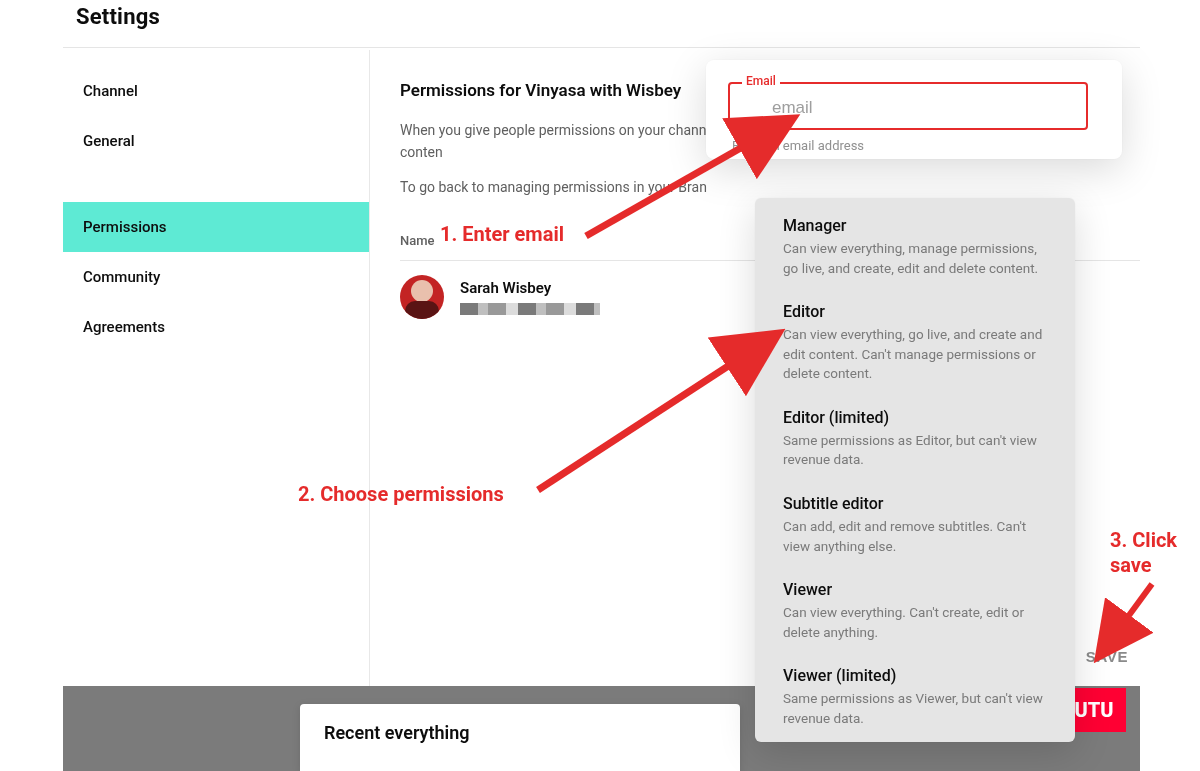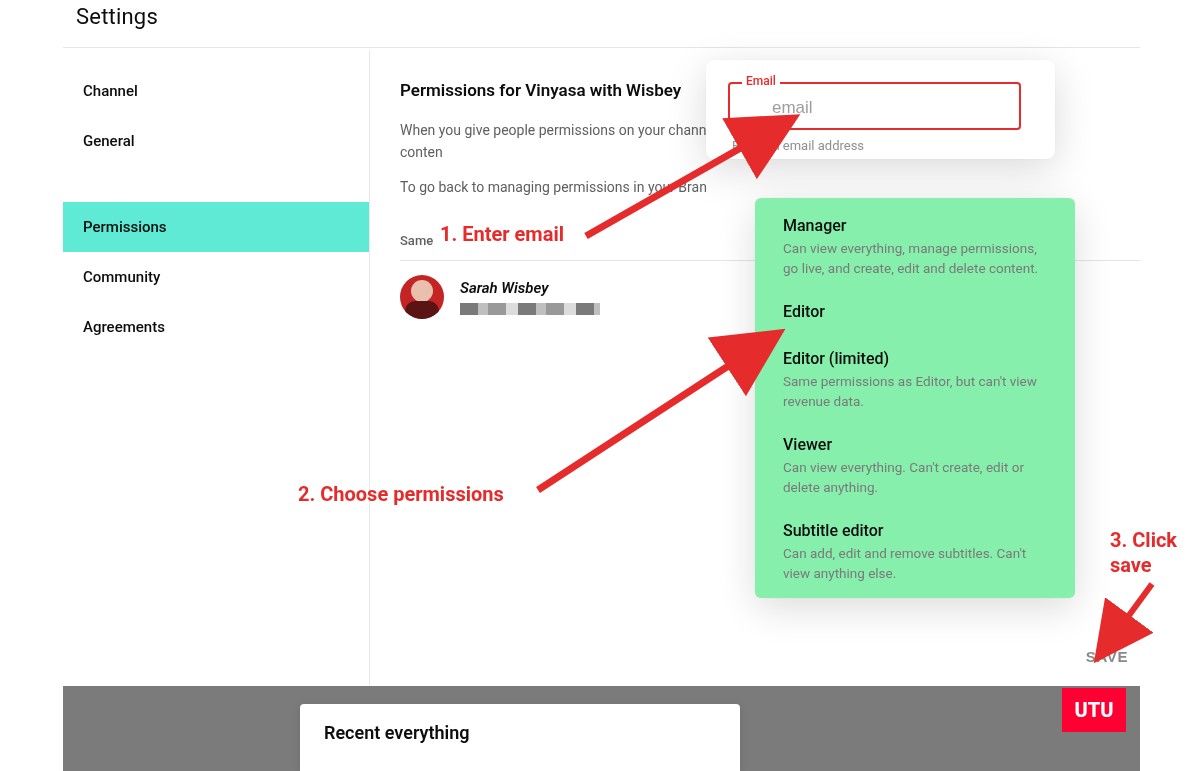--- a/index.html
+++ b/index.html
@@ -7,21 +7,21 @@
       font-family: Roboto, "Helvetica Neue", Arial, sans-serif;
       background: #fff;
       color: #0d0d0d;
       width: 1200px;
       height: 771px;
       overflow: hidden;
       position: relative;
     }
     .page-title {
       font-size: 22px;
-      font-weight: 400;
+      font-weight: 700;
       padding: 4px 0 18px 76px;
       letter-spacing: 0.2px;
     }
     .divider {
       height: 1px;
       background: #e5e5e5;
       margin: 0 60px 0 63px;
     }
     .layout {
       display: flex;
@@ -102,41 +102,40 @@
       content:"";
       position:absolute;
       width:34px;height:22px;border-radius:10px 10px 0 0;
       background:#5a1414;
       top:26px;left:5px;
     }
     .user-block .name {
       font-size: 15px;
       font-weight: 600;
       color: #0d0d0d;
-      font-style: italic;
     }
     .user-block .redacted {
       margin-top: 6px;
       height: 12px;
       width: 140px;
       background: repeating-linear-gradient(
         90deg,
         #7a7a7a 0 18px,
         #bfbfbf 18px 28px,
         #999 28px 46px,
         #dcdcdc 46px 58px
       );
     }
 
     
     .modal {
       position: absolute;
       left: 706px;
       top: 60px;
-      width: 349px;
+      width: 416px;
       background: #fff;
       border-radius: 8px;
       box-shadow: 0 10px 40px rgba(0,0,0,0.15), 0 0 0 1px rgba(0,0,0,0.01);
       padding: 22px 34px 6px 22px;
       z-index: 20;
     }
     .email-field-wrap {
       position: relative;
       border: 2px solid #e62b2b;
       border-radius: 4px;
@@ -166,21 +165,21 @@
       font-size: 13px;
       color: #909090;
       margin: 8px 0 0 4px;
     }
 
     .roles {
       position: absolute;
       left: 755px;
       top: 198px;
       width: 320px;
-      background: #86efac;
+      background: #e5e5e5;
       border-radius: 6px;
       box-shadow: 0 10px 38px rgba(0,0,0,0.14), 0 0 0 1px rgba(0,0,0,0.01);
       z-index: 22;
       padding: 6px 0 2px 0;
     }
     .role {
       padding: 12px 22px 12px 28px;
       cursor: pointer;
     }
     .role-title {
@@ -279,21 +278,21 @@
     <div class="sidebar-item">Community</div>
     <div class="sidebar-item">Agreements</div>
   </div>
 
   <div class="content">
     <div class="content-title">Permissions for Vinyasa with Wisbey</div>
     <div class="content-desc">When you give people permissions on your channel, actions. They can also view private or hidden conten</div>
     <div class="content-desc">To go back to managing permissions in your Bran</div>
 
     <div class="thead">
-      <div class="th">Same</div>
+      <div class="th">Name</div>
     </div>
 
     <div class="row">
       <div class="avatar"></div>
       <div class="user-block">
         <div class="name">Sarah Wisbey</div>
         <div class="redacted"></div>
       </div>
     </div>
   </div>
@@ -307,32 +306,37 @@
   <div class="helper">Enter an email address</div>
 </div>
 
 <div class="roles">
   <div class="role">
     <div class="role-title">Manager</div>
     <div class="role-desc">Can view everything, manage permissions, go live, and create, edit and delete content.</div>
   </div>
   <div class="role">
     <div class="role-title">Editor</div>
+    <div class="role-desc">Can view everything, go live, and create and edit content. Can't manage permissions or delete content.</div>
   </div>
   <div class="role">
     <div class="role-title">Editor (limited)</div>
     <div class="role-desc">Same permissions as Editor, but can't view revenue data.</div>
   </div>
   <div class="role">
+    <div class="role-title">Subtitle editor</div>
+    <div class="role-desc">Can add, edit and remove subtitles. Can't view anything else.</div>
+  </div>
+  <div class="role">
     <div class="role-title">Viewer</div>
     <div class="role-desc">Can view everything. Can't create, edit or delete anything.</div>
   </div>
   <div class="role">
-    <div class="role-title">Subtitle editor</div>
-    <div class="role-desc">Can add, edit and remove subtitles. Can't view anything else.</div>
+    <div class="role-title">Viewer (limited)</div>
+    <div class="role-desc">Same permissions as Viewer, but can't view revenue data.</div>
   </div>
 </div>
 
 <button class="save-btn">SAVE</button>
 
 <div class="bottom-band"></div>
 <div class="sub-card">
   <div class="sub-card-title">Recent everything</div>
 </div>
 <div class="logo-frag">UTU</div>

